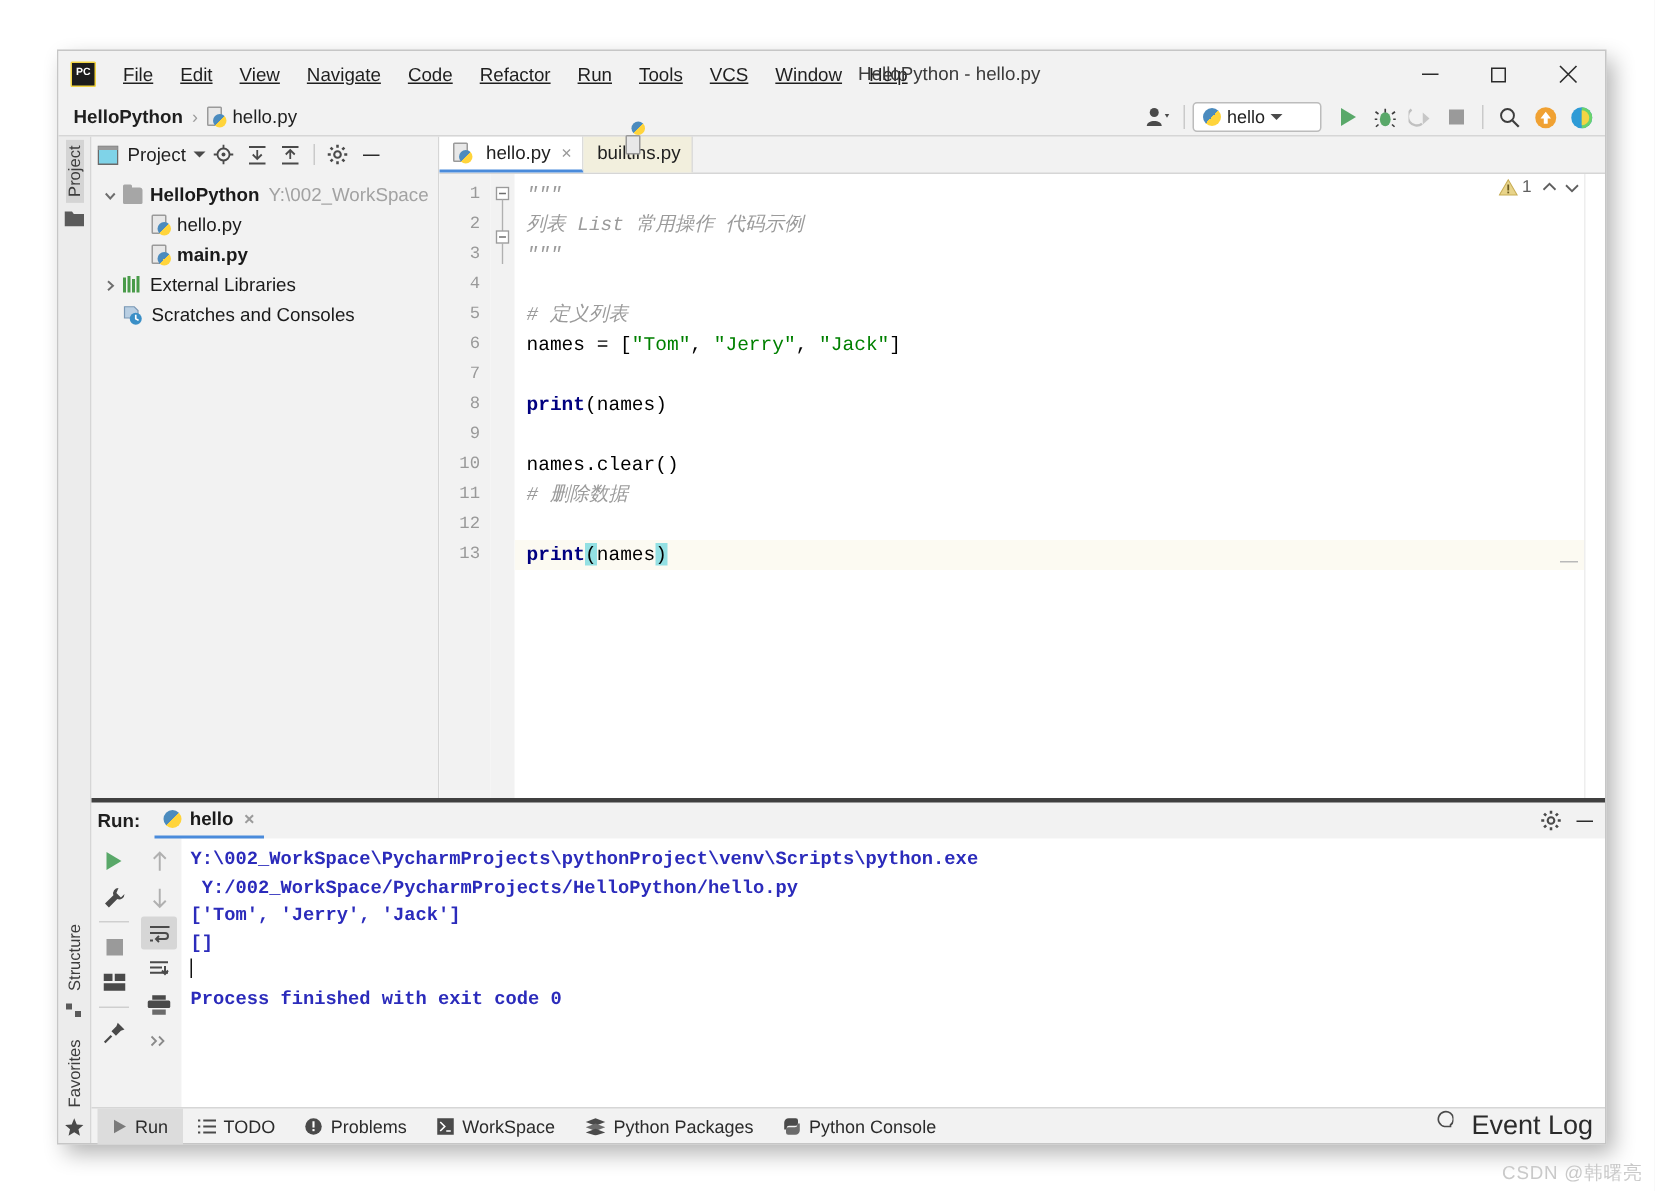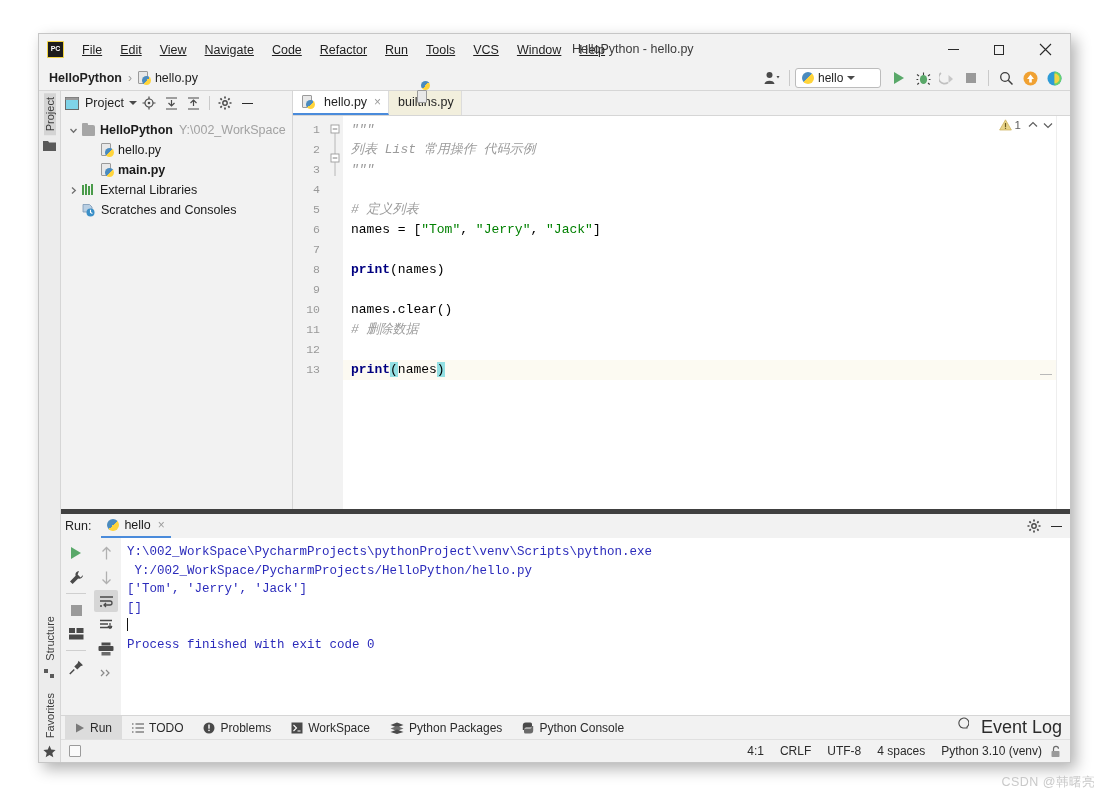--- a/index.html
+++ b/index.html
@@ -143,21 +143,21 @@
   #bulb .glass { width:11px;height:9px;background:#f5ab1a;border-radius:50% 50% 40% 40%; }
   #bulb .base  { width:7px;height:2px;background:#b7860f;margin:1px auto 0;border-radius:1px; }
 
   #err-strip { position:absolute; right:0; top:0; bottom:0; width:14px; background:#ffffff;
                border-left:1px solid #eeeeee; }
   #warn-badge { position:absolute; right:16px; top:3px; display:flex; align-items:center; gap:3px;
                 font-size:11.5px; color:#5f5f5f; }
   #caret-line { position:absolute; right:18px; width:12px; height:1px; background:#b9b9b9; }
 
   
-  #runpanel { height:206px; background:#f2f2f2; border-top:5px solid #404040; display:flex; flex-direction:column; flex:0 0 206px; }
+  #runpanel { height:206px; background:#f2f2f2; border-top:3px solid #404040; display:flex; flex-direction:column; flex:0 0 206px;font-weight:bold; }
   #run-head { height:24px; display:flex; align-items:center; padding-left:4px; position:relative; }
   #run-label { font-size:12.5px; color:#1f1f1f; margin-right:10px; }
   #run-tab { height:24px; display:flex; align-items:center; gap:5px; padding:0 6px;
              border-bottom:2px solid #4a8bdb; font-size:12.5px; }
   .pycircle { width:12px;height:12px;border-radius:50%;
               background:linear-gradient(135deg,#4b8bbe 0 50%,#ffd43b 50% 100%); }
   #run-head-right { position:absolute; right:4px; top:0; height:24px; display:flex; align-items:center; gap:4px; }
   #run-body { flex:1; display:flex; min-height:0; }
   .run-tools { width:30px; display:flex; flex-direction:column; align-items:center; gap:2px; padding-top:4px; }
   .run-tools.col2 { width:30px; }
@@ -657,31 +657,17 @@
         <div id="eventlog">
           <span>
               <svg width="12" height="12" viewBox="0 0 12 12">
                 <path d="M10 10 A5 5 0 1 0 6 11 L10 11 Z" fill="none" stroke="#4a4a4a" stroke-width="1.1"></path>
               </svg>
             </span>
           <span>Event Log</span>
         </div>
       </div>
 
-      <div id="statusbar">
-        <div id="status-left"></div>
-        <span>4:1</span>
-        <span>CRLF</span>
-        <span>UTF-8</span>
-        <span>4 spaces</span>
-        <span>Python 3.10 (venv)</span>
-        <span style="margin-left:-8px;">
-          <svg width="12" height="13" viewBox="0 0 12 13">
-              <path d="M3.5 6 V3.8 a2.5 2.5 0 0 1 5 0" stroke="#6b6b6b" stroke-width="1.2" fill="none"></path>
-              <rect x="1.5" y="6" width="8" height="6" rx="0.8" fill="#9a9a9a"></rect>
-            </svg>
-        </span>
-      </div>
     </div>
   </div>
 </div>
 
 <div id="watermark">CSDN @韩曙亮</div>
 
 </body></html>

